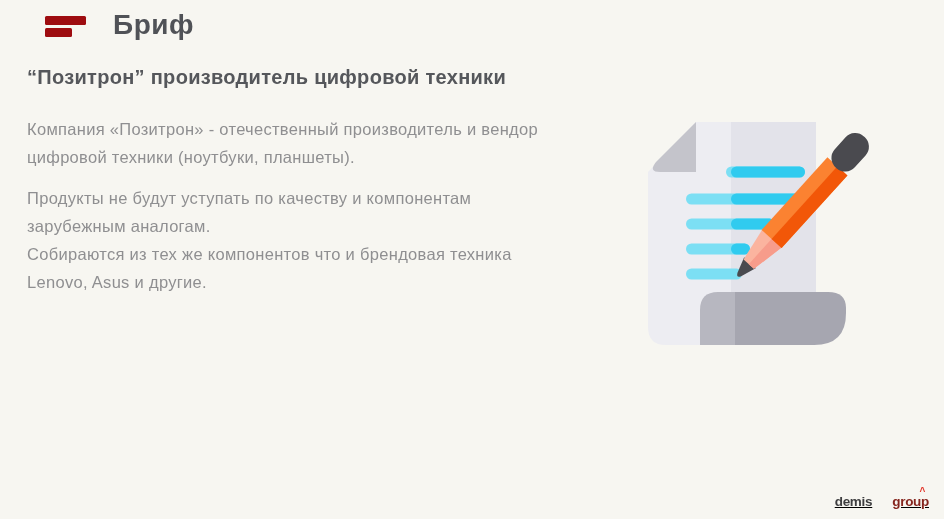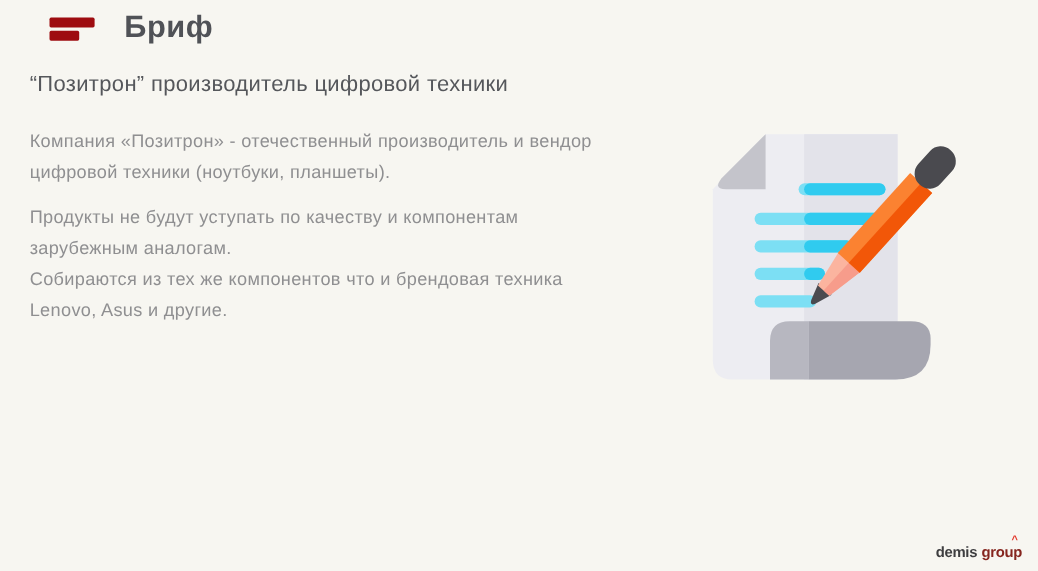--- a/index.html
+++ b/index.html
@@ -17,39 +17,39 @@
   }
   
   .hdr{position:absolute;left:29px;top:9px;display:flex;align-items:center;gap:27px;margin-left:16px;}
   .logo-bars{display:flex;flex-direction:column;gap:3px;padding-top:3px;}
   .bar{display:block;height:9px;border-radius:1.5px;background:var(--accent-red);}
   .b1{width:41px;}
   .b2{width:27px;}
   .title{margin:0;font-size:28px;font-weight:700;color:var(--title-gray);letter-spacing:.5px;}
   
   .content{position:absolute;left:27px;top:66px;width:610px;}
-  .heading{margin:0 0 26px;font-size:20px;font-weight:400;color:var(--heading-gray);letter-spacing:.3px;}
+  .heading{margin:0 0 26px;font-size:20px;font-weight:700;color:var(--heading-gray);letter-spacing:.3px;}
   .para{margin:0 0 13px;font-size:16.5px;line-height:28px;color:var(--body-gray);letter-spacing:.3px;white-space:pre-line;}
   
   .illo{position:absolute;left:638px;top:102px;width:280px;height:270px;}
   .f-paper{fill:var(--paper-light);}
   .f-shade{fill:var(--paper-shade);}
   .f-fold{fill:var(--paper-fold);}
   .f-curl-l{fill:var(--curl-light);}
   .f-curl-d{fill:var(--curl-dark);}
   .f-line{fill:var(--line-cyan);}
   .f-line-l{fill:var(--line-cyan-light);}
   .f-wood{fill:var(--pencil-wood);}
   .f-wood-d{fill:var(--pencil-wood-dark);}
   .f-orange{fill:var(--pencil-orange);}
   .f-orange-d{fill:var(--pencil-orange-dark);}
   .f-dark{fill:var(--pencil-dark);}
   
   .ftr{position:absolute;right:15px;bottom:10px;}
-  .brand{display:flex;align-items:flex-end;gap:4px;font-size:13.5px;font-weight:600;letter-spacing:-.3px;}
+  .brand{display:flex;align-items:flex-end;gap:20px;font-size:13.5px;font-weight:600;letter-spacing:-.3px;text-decoration:underline;}
   .brand-demis{color:var(--logo-demis);}
   .brand-group-wrap{position:relative;display:inline-block;}
   .brand-group{color:var(--logo-group);}
   .brand-caret{position:absolute;top:-7px;right:4px;font-style:normal;font-weight:700;font-size:10px;line-height:1;color:var(--logo-caret);}
 </style>
 </head>
 <body>
 
 <div class="slide">
 

